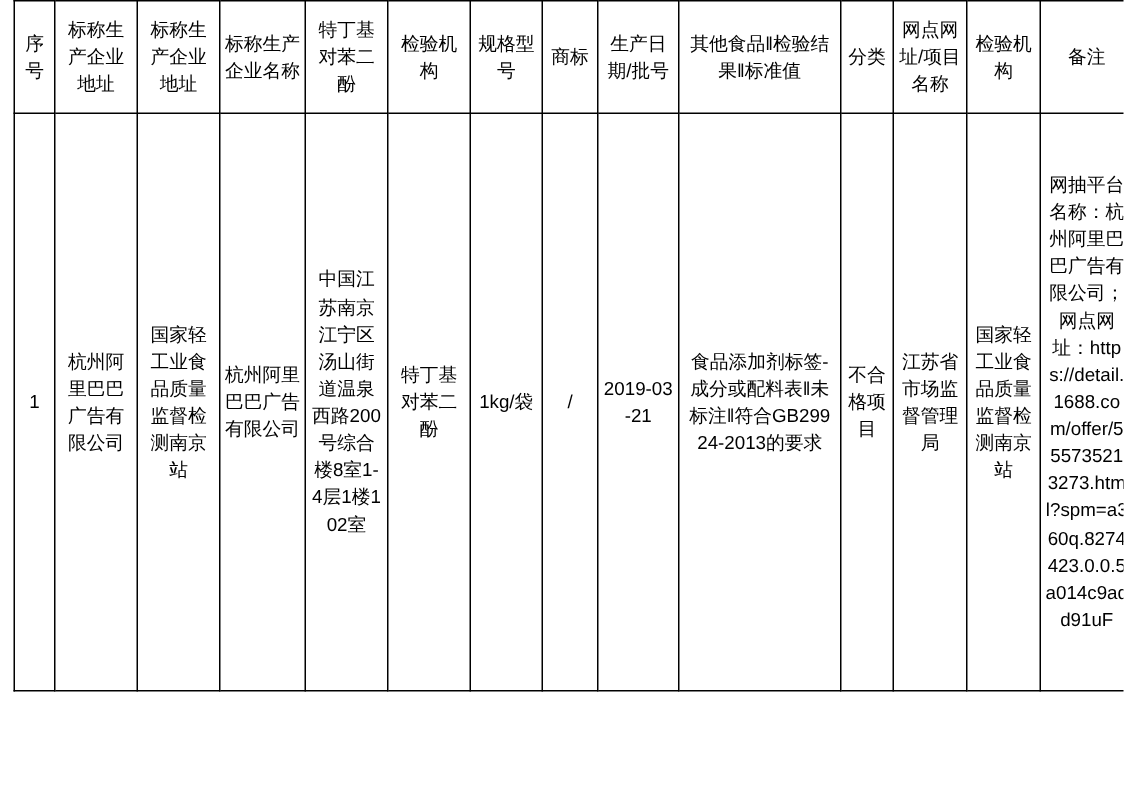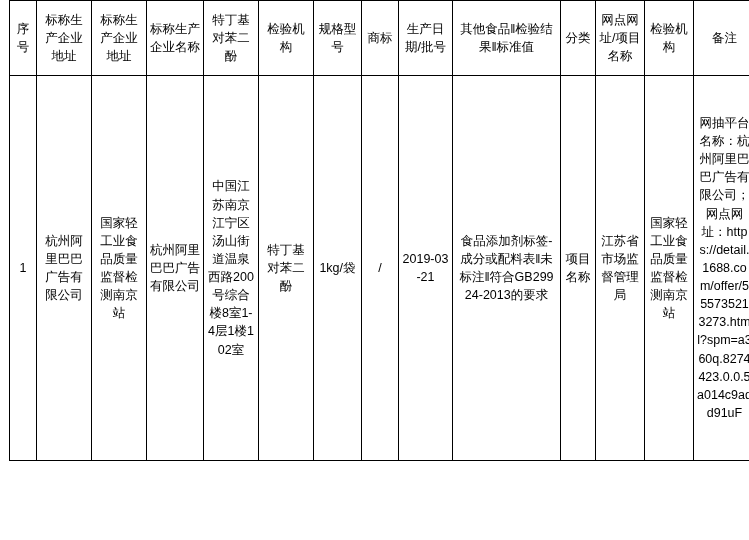--- a/index.html
+++ b/index.html
@@ -116,21 +116,21 @@
         <td class="cell-seq">1</td>
         <td>杭州阿里巴巴广告有限公司</td>
         <td>国家轻工业食品质量监督检测南京站</td>
         <td>杭州阿里巴巴广告有限公司</td>
         <td>中国江苏南京江宁区汤山街道温泉西路200号综合楼8室1-4层1楼102室</td>
         <td>特丁基对苯二酚</td>
         <td>1kg/袋</td>
         <td>/</td>
         <td>2019-03-21</td>
         <td>食品添加剂标签-成分或配料表‖未标注‖符合GB29924-2013的要求</td>
-        <td>项目名称</td>
+        <td>不合格项目</td>
         <td>江苏省市场监督管理局</td>
         <td>国家轻工业食品质量监督检测南京站</td>
         <td class="cell-remark">网抽平台名称：杭州阿里巴巴广告有限公司；网点网址：https://detail.1688.com/offer/555735213273.html?spm=a360q.8274423.0.0.5a014c9add91uF</td>
       </tr>
     </tbody>
   </table>
 
 </div>
 
 </body></html>

